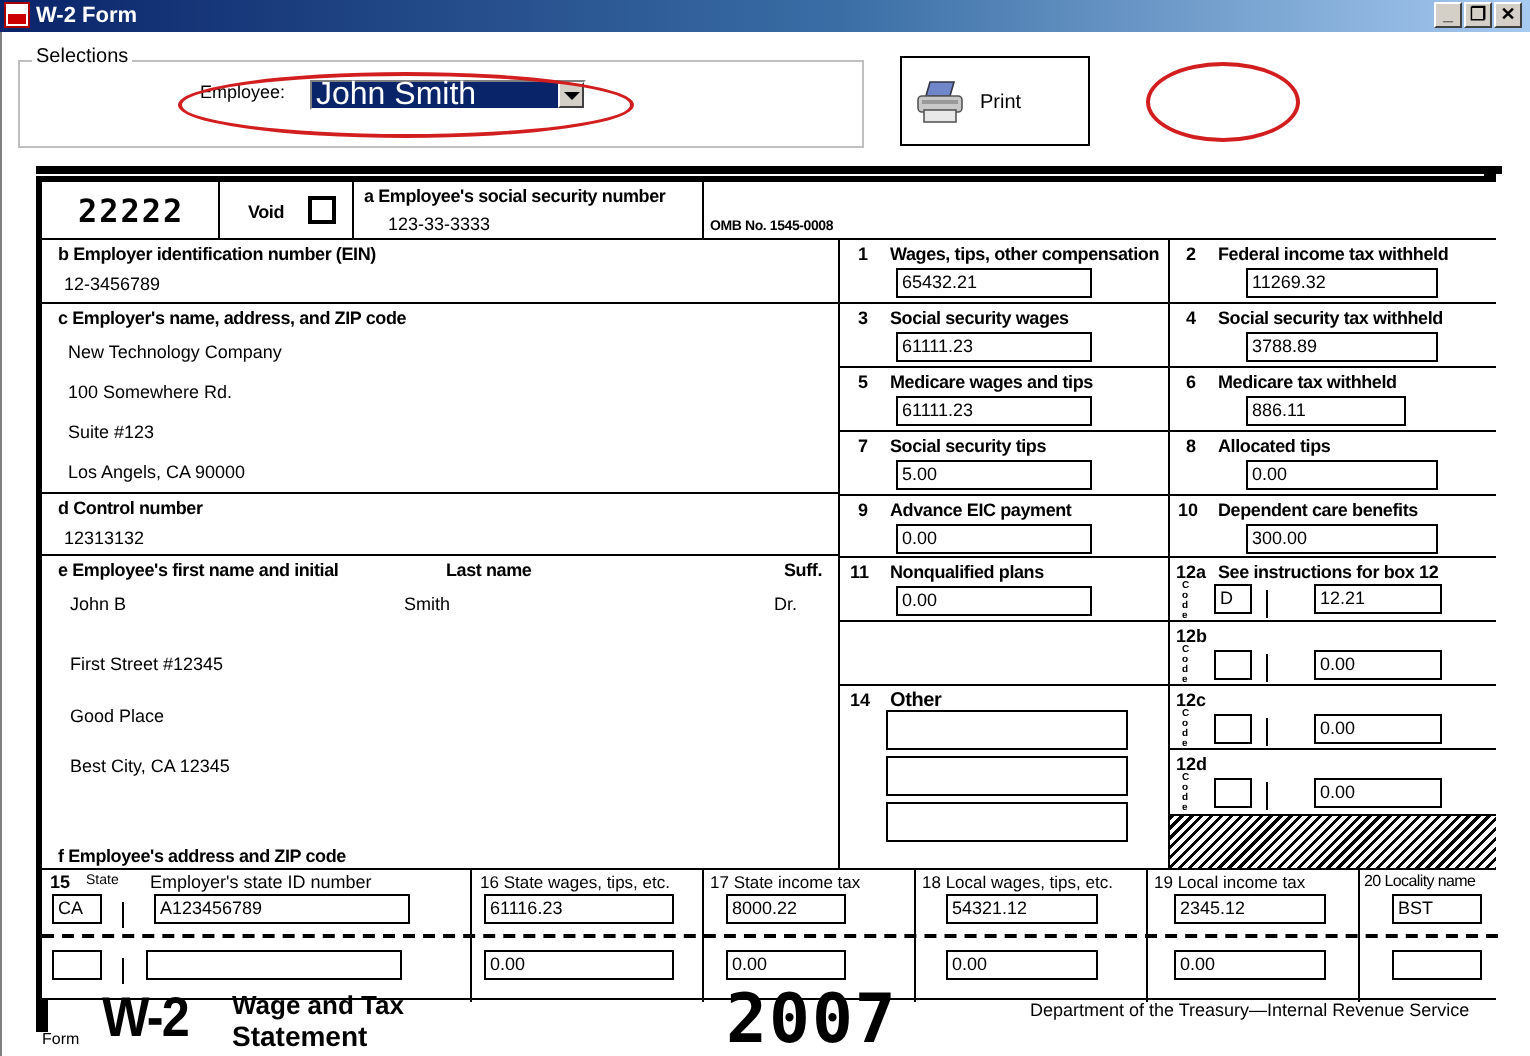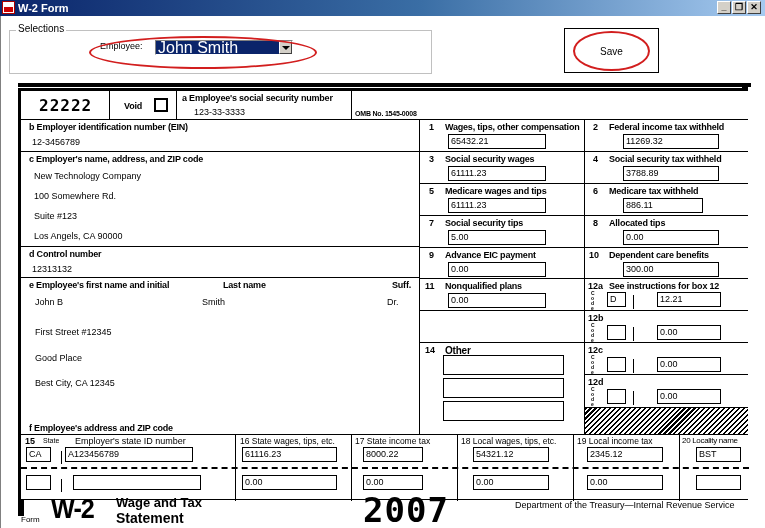--- a/index.html
+++ b/index.html
@@ -60,24 +60,30 @@
   <div class="selections">
     <span class="sel-legend">Selections</span>
     <span class="emp-label">Employee:</span>
     <div class="emp-select">
       <span>John Smith</span>
       <span class="emp-arrow"></span>
     </div>
   </div>
   <div class="oval" style="left:88px;top:20px;width:228px;height:33px"></div>
 
-
-  <div class="btn save-btn">
-    <span class="save-label">Save</span>
-  </div>
+  <div class="btn print-btn">
+    <svg class="printer" viewBox="0 0 24 22">
+      <polygon points="7,1 19,1 17,8 5,8" fill="#6f86c8" stroke="#334" stroke-width="0.8"></polygon>
+      <rect x="1" y="8" width="22" height="8" rx="2" fill="#c8c8c8" stroke="#555" stroke-width="0.8"></rect>
+      <rect x="4" y="15" width="16" height="6" fill="#e8e8e8" stroke="#555" stroke-width="0.8"></rect>
+      <rect x="3" y="10" width="18" height="2" fill="#999"></rect>
+    </svg>
+    <span class="print-label">Print</span>
+  </div>
+
   <div class="oval" style="left:572px;top:15px;width:77px;height:40px"></div>
 
   <div class="shadow-top"></div>
   <div class="shadow-r"></div>
   <div class="shadow-bl"></div>
   <div class="shadow-br"></div>
 
   <div class="form">
 
     <div class="cell" style="left:0;top:0;width:90px;height:30px">
@@ -239,21 +245,21 @@
       <span class="val" style="left:22px;top:2px;font-size:7px">State</span>
       <span class="val" style="left:54px;top:1px">Employer's state ID number</span>
       <span class="val" style="left:219px;top:1px;font-size:8.5px">16  State wages, tips, etc.</span>
       <span class="val" style="left:334px;top:1px;font-size:8.5px">17  State income tax</span>
       <span class="val" style="left:440px;top:1px;font-size:8.5px">18  Local wages, tips, etc.</span>
       <span class="val" style="left:556px;top:1px;font-size:8.5px">19  Local income tax</span>
       <span class="val" style="left:661px;top:1px;font-size:8px;letter-spacing:-0.3px">20  Locality name</span>
 
       <div class="box" style="left:5px;top:12px;width:25px">CA</div>
       <span class="tick" style="left:40px;top:16px;height:13px"></span>
-      <div class="box" style="left:44px;top:12px;width:128px">A123456789</div>
+      <div class="box" style="left:56px;top:12px;width:128px">A123456789</div>
       <div class="box" style="left:221px;top:12px;width:95px">61116.23</div>
       <div class="box" style="left:342px;top:12px;width:60px">8000.22</div>
       <div class="box" style="left:452px;top:12px;width:76px">54321.12</div>
       <div class="box" style="left:566px;top:12px;width:76px">2345.12</div>
       <div class="box" style="left:675px;top:12px;width:45px">BST</div>
 
       <div class="box" style="left:5px;top:40px;width:25px"></div>
       <span class="tick" style="left:40px;top:44px;height:13px"></span>
       <div class="box" style="left:52px;top:40px;width:128px"></div>
       <div class="box" style="left:221px;top:40px;width:95px">0.00</div>

